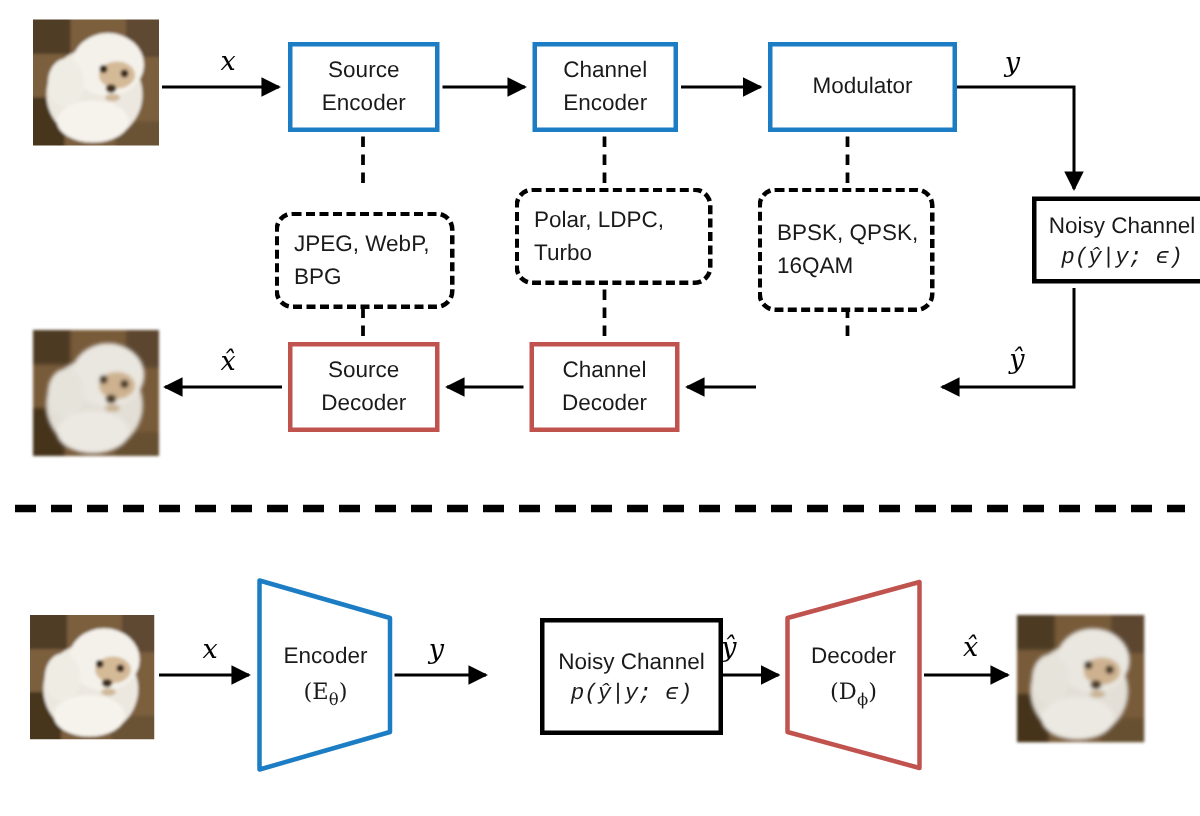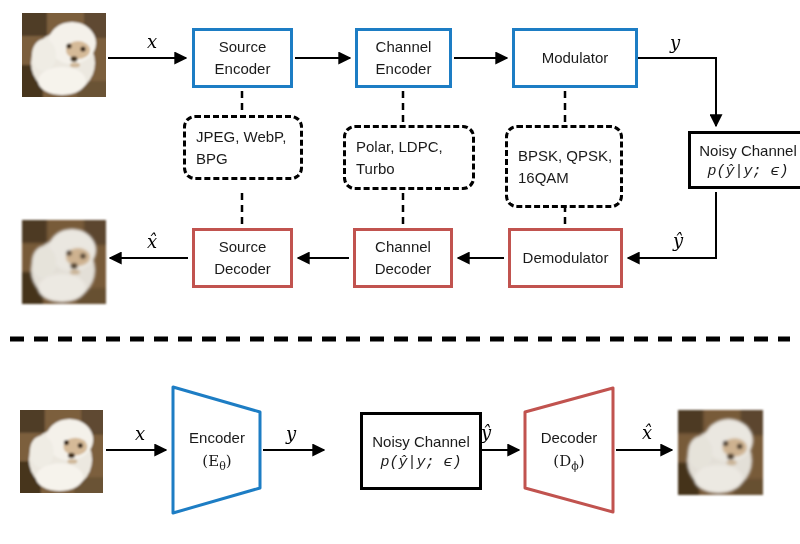--- a/index.html
+++ b/index.html
@@ -152,43 +152,40 @@
   </div>
   <div class="box blue" style="left:512px; top:28px; width:126px; height:60px">
     <span class="lbl">Modulator</span>
   </div>
 
   <div class="box black twoline" style="left:658px; top:131px; width:120px; height:58px">
     <span class="lbl">Noisy Channel</span>
     <span class="formula">p(ŷ|y; ϵ)</span>
   </div>
 
-  <div class="box dashed" style="left:183px; top:115px; width:120px; height:65px">
+  <div class="box dashed" style="left:183px; top:141px; width:120px; height:65px">
     <span class="lbl">JPEG, WebP,
 BPG</span>
   </div>
   <div class="box dashed" style="left:343px; top:125px; width:132px; height:65px">
     <span class="lbl">Polar, LDPC,
 Turbo</span>
   </div>
   <div class="box dashed" style="left:505px; top:125px; width:118px; height:83px">
     <span class="lbl">BPSK, QPSK,
 16QAM</span>
   </div>
 
   <div class="box red" style="left:192px; top:228px; width:101px; height:60px">
     <span class="lbl">Source
 Decoder</span>
   </div>
   <div class="box red" style="left:353px; top:228px; width:100px; height:60px">
     <span class="lbl">Channel
 Decoder</span>
-  </div>
-  <div class="box red" style="left:508px; top:228px; width:115px; height:60px">
-    <span class="lbl">Demodulator</span>
   </div>
 
   <span class="mathlabel" style="left:152px; top:41px">x</span>
   <span class="mathlabel" style="left:675px; top:42px">y</span>
   <span class="mathlabel" style="left:678px; top:240px">ŷ</span>
   <span class="mathlabel" style="left:152px; top:241px">x̂</span>
 
   <div class="trap-label" style="left:217px; top:451px">
     <span>Encoder</span><br>
     <span class="sym"><span>(E</span><sub>θ</sub><span>)</span></span>

